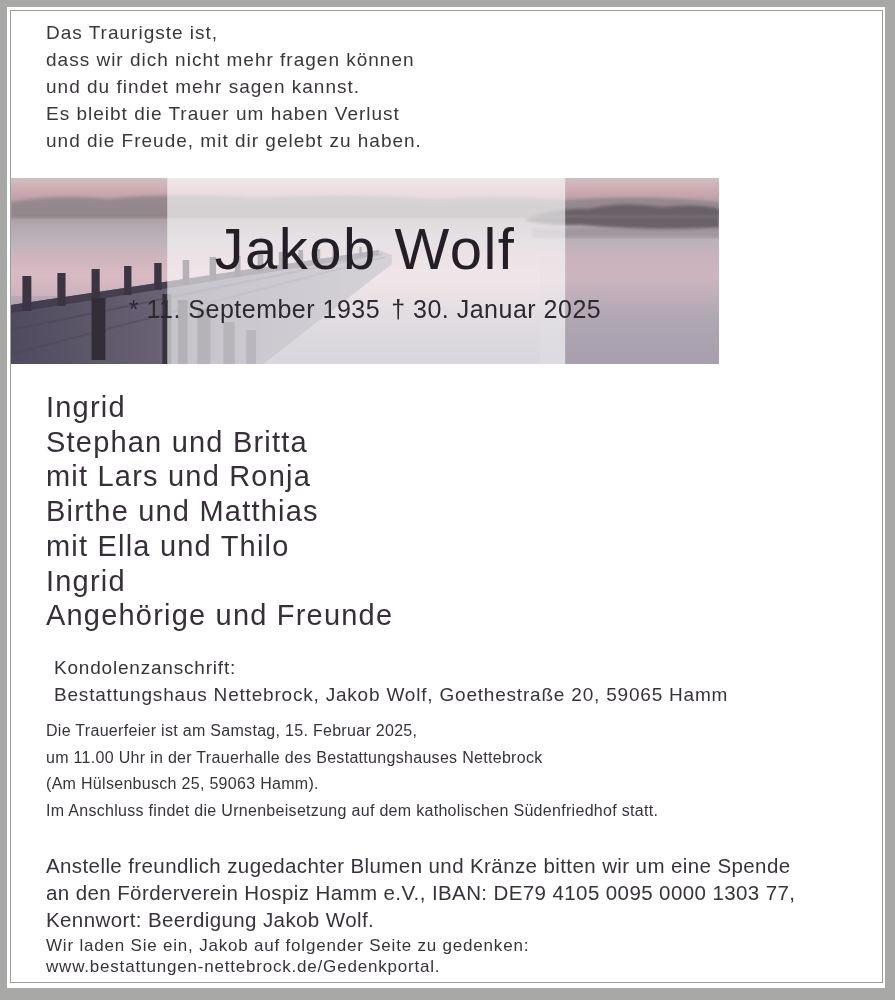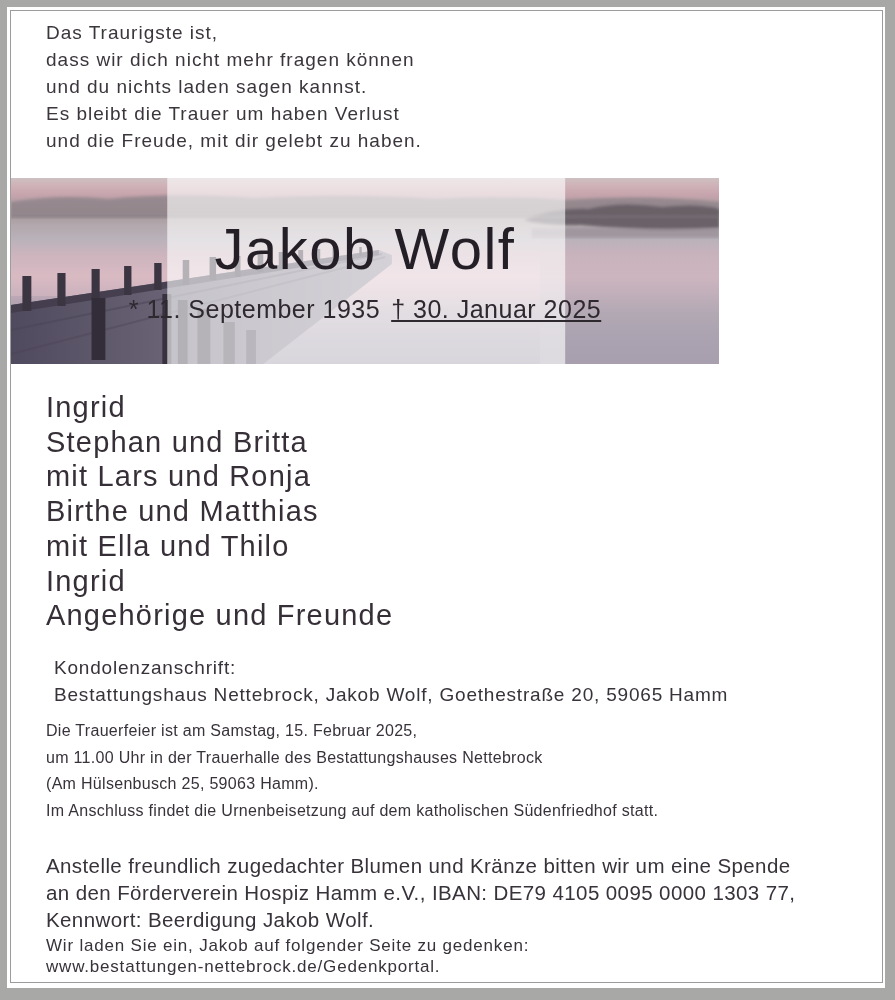--- a/index.html
+++ b/index.html
@@ -35,38 +35,38 @@
   .banner svg { position:absolute; top:0; left:0; width:100%; height:100%; display:block; }
   .banner-name {
     position:absolute; top:40px; left:0; right:0; text-align:center;
     font-size:58px; line-height:62px; font-weight:400; letter-spacing:1.5px;
     color:#241f26;
   }
   .banner-dates {
     position:absolute; top:116px; left:0; right:0; text-align:center;
     font-size:25px; line-height:30px; letter-spacing:0.5px; color:#2e282f;
   }
-  .banner-dates .death { margin-left:11px;text-decoration:underline; }
+  .banner-dates .death { margin-left:11px; }
 
   .names { top:390px; font-size:29px; line-height:34.7px; letter-spacing:1.2px; color:#362f37; }
 
   .condolence { top:655px; font-size:19px; line-height:26.5px; letter-spacing:0.8px;padding-left:8px; }
   .service    { top:718px; font-size:16px; line-height:26.5px; letter-spacing:0.3px; }
   .donation   { top:852px; font-size:20.5px; line-height:27px;   letter-spacing:0.4px; }
   .footer     { top:936px; font-size:17px;   line-height:20.7px; letter-spacing:0.8px; }
 </style>
 </head>
 <body>
 
 <div class="page">
 
   <div class="txt poem">
     <div>Das Traurigste ist,</div>
     <div>dass wir dich nicht mehr fragen können</div>
-    <div>und du nichts laden sagen kannst.</div>
+    <div>und du findet mehr sagen kannst.</div>
     <div>Es bleibt die Trauer um haben Verlust</div>
     <div>und die Freude, mit dir gelebt zu haben.</div>
   </div>
 
   <div class="banner">
     <svg viewBox="0 0 870 186" preserveAspectRatio="none" aria-hidden="true">
       <defs>
         <linearGradient id="sky" x1="0" y1="0" x2="0" y2="1">
           <stop offset="0" stop-color="#cec0c2"></stop>
           <stop offset="0.04" stop-color="#cfb2b8"></stop>

